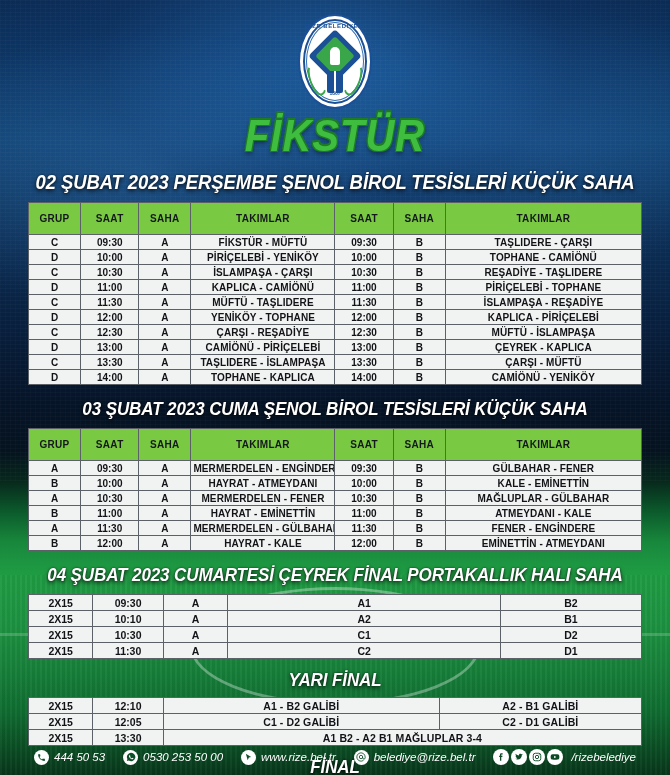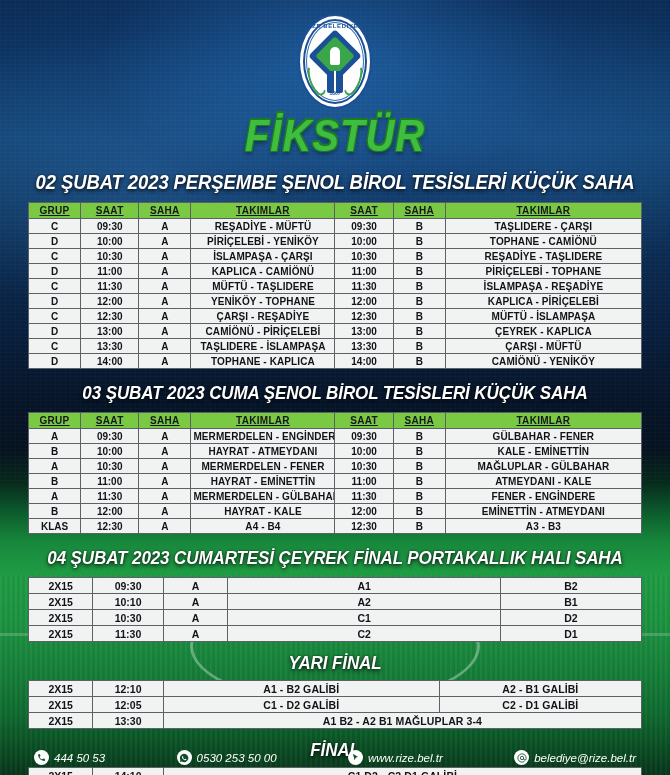--- a/index.html
+++ b/index.html
@@ -214,22 +214,21 @@
     line-height: 13px;
     padding: 0 2px;
     white-space: nowrap;
     overflow: hidden;
   }
   table.fx th {
     background: #7ac943;
     color: #14181c;
     font-size: 10px;
     letter-spacing: .3px;
-    height: 16px;
-    text-decoration: underline;
+    height: 32px;
   }
   table.fx td.teams { font-size: 10px; letter-spacing: .1px; }
   table.fx td.code  { font-size: 11px; }
 
   
   col.c-grup  { width: 8.5%; }
   col.c-saat  { width: 9.5%; }
   col.c-saha  { width: 8.5%; }
   col.c-tak   { width: 23.5%; }
   col.c-saat2 { width: 9.5%; }
@@ -343,21 +342,21 @@
               <th>SAAT</th>
               <th>SAHA</th>
               <th>TAKIMLAR</th>
             </tr>
           </thead>
         <tbody id="b-day1">
             <tr>
               <td>C</td>
               <td>09:30</td>
               <td>A</td>
-              <td class="teams">REŞADİYE - MÜFTÜ</td>
+              <td class="teams">FİKSTÜR - MÜFTÜ</td>
               <td>09:30</td>
               <td>B</td>
               <td class="teams">TAŞLIDERE - ÇARŞI</td>
             </tr>
             <tr>
               <td>D</td>
               <td>10:00</td>
               <td>A</td>
               <td class="teams">PİRİÇELEBİ - YENİKÖY</td>
               <td>10:00</td>
@@ -511,29 +510,20 @@
             </tr>
             <tr>
               <td>B</td>
               <td>12:00</td>
               <td>A</td>
               <td class="teams">HAYRAT - KALE</td>
               <td>12:00</td>
               <td>B</td>
               <td class="teams">EMİNETTİN - ATMEYDANI</td>
             </tr>
-            <tr>
-              <td>KLAS</td>
-              <td>12:30</td>
-              <td>A</td>
-              <td class="teams">A4 - B4</td>
-              <td>12:30</td>
-              <td>B</td>
-              <td class="teams">A3 - B3</td>
-            </tr>
           </tbody>
       </table>
     </div>
 
     <div class="sec-title mid">04 ŞUBAT 2023 CUMARTESİ ÇEYREK FİNAL PORTAKALLIK HALI SAHA</div>
     <div class="tbl-wrap tall">
       <table class="fx">
         <colgroup>
             <col class="q-a">
             <col class="q-b">
@@ -657,15 +647,42 @@
     <div class="f-item">
       <span class="f-ico">
         <svg width="10" height="10" viewBox="0 0 24 24" fill="none" stroke="#0c4f28" stroke-width="2">
             <circle cx="12" cy="12" r="4"></circle>
             <path d="M16 12v2a3 3 0 006 0v-2a10 10 0 10-4 8"></path>
           </svg>
       </span>
       <span>belediye@rize.bel.tr</span>
     </div>
 
+    <div class="f-item">
+      <span class="social">
+        <span class="s-ico">
+          <svg width="10" height="10" viewBox="0 0 24 24" fill="#0b4a25">
+              <path d="M15 3h-2.5C10.6 3 9.5 4.4 9.5 6.4V9H7.5v3h2V21h3.2v-9h2.5l.4-3h-2.9V6.9c0-.6.2-1 1-1H16V3z"></path>
+            </svg>
+        </span>
+        <span class="s-ico">
+          <svg width="10" height="10" viewBox="0 0 24 24" fill="#0b4a25">
+              <path d="M21 5.8c-.7.3-1.4.5-2.1.6.8-.5 1.3-1.2 1.6-2-.7.4-1.5.7-2.3.9a3.6 3.6 0 00-6.2 3.3C9 8.4 6.1 6.8 4.2 4.3a3.6 3.6 0 001.1 4.8c-.6 0-1.1-.2-1.6-.4 0 1.7 1.2 3.2 2.9 3.5-.5.2-1.1.2-1.6.1a3.6 3.6 0 003.3 2.5A7.2 7.2 0 013 16.3a10.2 10.2 0 005.5 1.6c6.6 0 10.3-5.6 10.3-10.4v-.5c.7-.5 1.3-1.2 1.8-2z"></path>
+            </svg>
+        </span>
+        <span class="s-ico">
+          <svg width="10" height="10" viewBox="0 0 24 24" fill="none" stroke="#0b4a25" stroke-width="2.2">
+              <rect x="3" y="3" width="18" height="18" rx="5"></rect>
+              <circle cx="12" cy="12" r="4"></circle>
+              <circle cx="17.2" cy="6.8" r="1.2" fill="#0b4a25" stroke="none"></circle>
+            </svg>
+        </span>
+        <span class="s-ico">
+          <svg width="10" height="10" viewBox="0 0 24 24" fill="#0b4a25">
+              <path d="M22 8.2a3 3 0 00-2.1-2.1C18 5.6 12 5.6 12 5.6s-6 0-7.9.5A3 3 0 002 8.2 31 31 0 001.5 12 31 31 0 002 15.8a3 3 0 002.1 2.1c1.9.5 7.9.5 7.9.5s6 0 7.9-.5a3 3 0 002.1-2.1 31 31 0 00.5-3.8 31 31 0 00-.5-3.8zM10 15V9l5.2 3L10 15z"></path>
+            </svg>
+        </span>
+      </span>
+      <span class="handle">/rizebelediye</span>
+    </div>
 
   </div>
 </div>
 
 </body></html>

